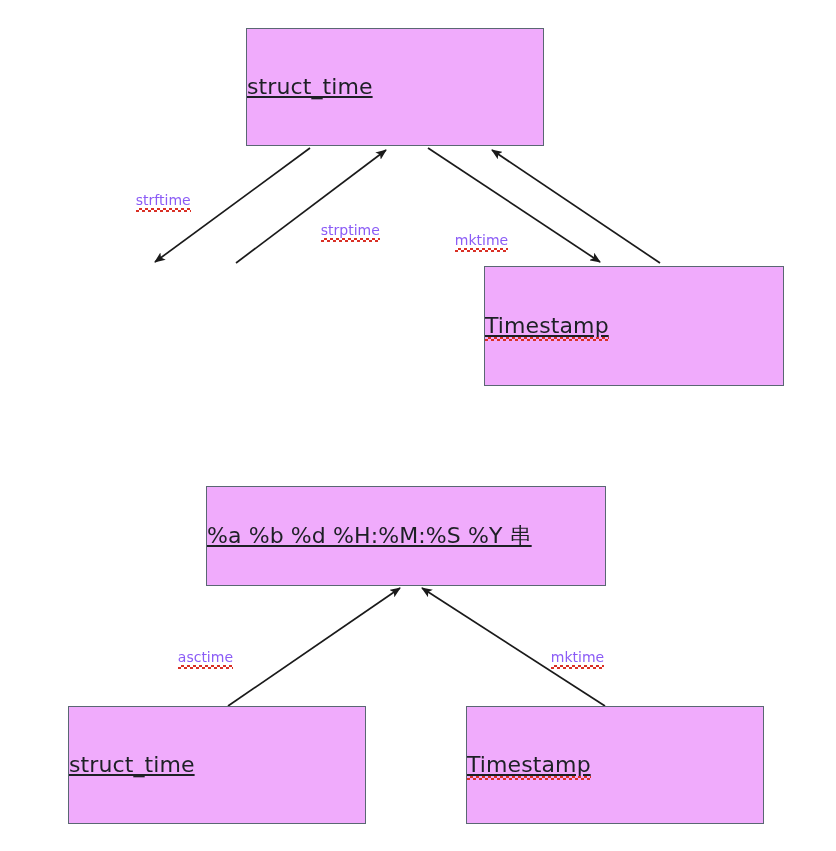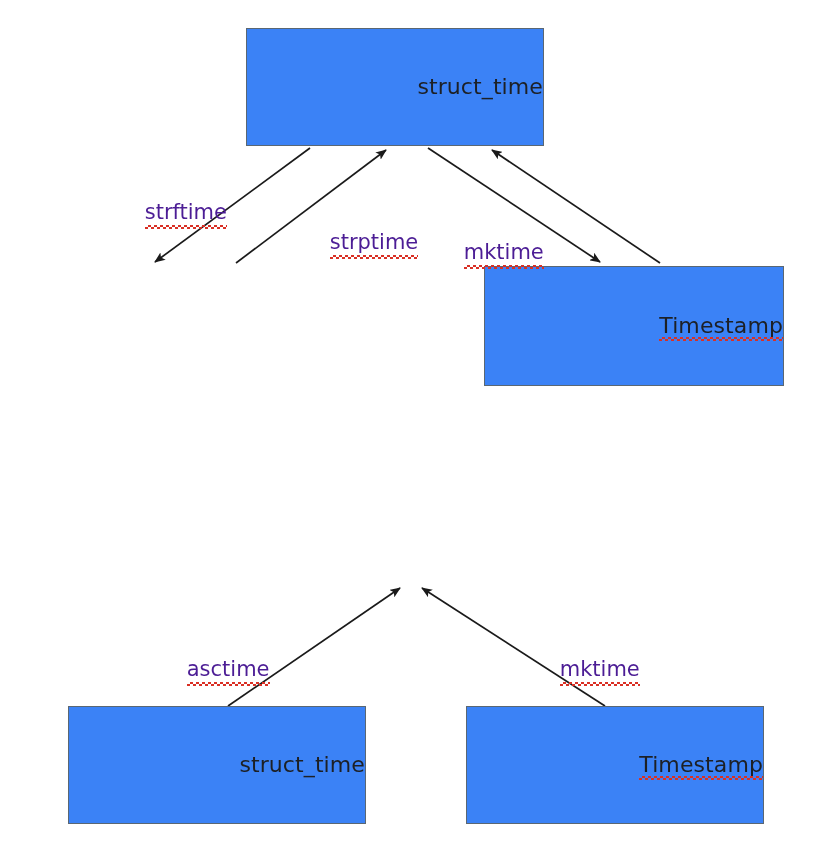--- a/index.html
+++ b/index.html
@@ -22,40 +22,41 @@
   }
   .svg-layer {
     position: absolute;
     left: 0; top: 0;
     width: 836px;
     height: 851px;
   }
   .node-box {
     position: absolute;
     box-sizing: border-box;
-    background: #3b82f6;
+    background: #f0abfc;
     border: 1.6px solid #5a6773;
     display: flex;
     align-items: center;
-    justify-content: flex-end;
+    justify-content: flex-start;
     color: #1d2025;
     font-size: 22px;
     letter-spacing: 0.1px;
     z-index: 3;
+    text-decoration: underline;
   }
   .node-label {
     display: inline-block;
     position: relative;
     white-space: pre;
     line-height: 1.15;
   }
   .edge-label {
     position: absolute;
-    font-size: 21px;
-    color: #4c1d95;
+    font-size: 14px;
+    color: #8b5cf6;
     white-space: pre;
     z-index: 4;
     line-height: 1.18;
   }
   .edge-label .lbl-line {
     display: inline-block;
     position: relative;
     white-space: pre;
   }
   
@@ -115,20 +116,23 @@
 
   <div class="edge-label" style="left:303px; top:205px;">
     <span class="lbl-line squiggle">strptime</span>
   </div>
 
   <div class="edge-label" style="left:437px; top:215px;">
     <span class="lbl-line squiggle">mktime</span>
   </div>
 
 
+  <div class="node-box" style="left:206px; top:486px; width:400px; height:100px;">
+    <span class="node-label">%a %b %d %H:%M:%S %Y 串</span>
+  </div>
 
   <div class="node-box" style="left:68px; top:706px; width:298px; height:118px;">
     <span class="node-label">struct_time</span>
   </div>
 
   <div class="node-box" style="left:466px; top:706px; width:298px; height:118px;">
     <span class="node-label squiggle">Timestamp</span>
   </div>
 
   <div class="edge-label" style="left:160px; top:632px;">

